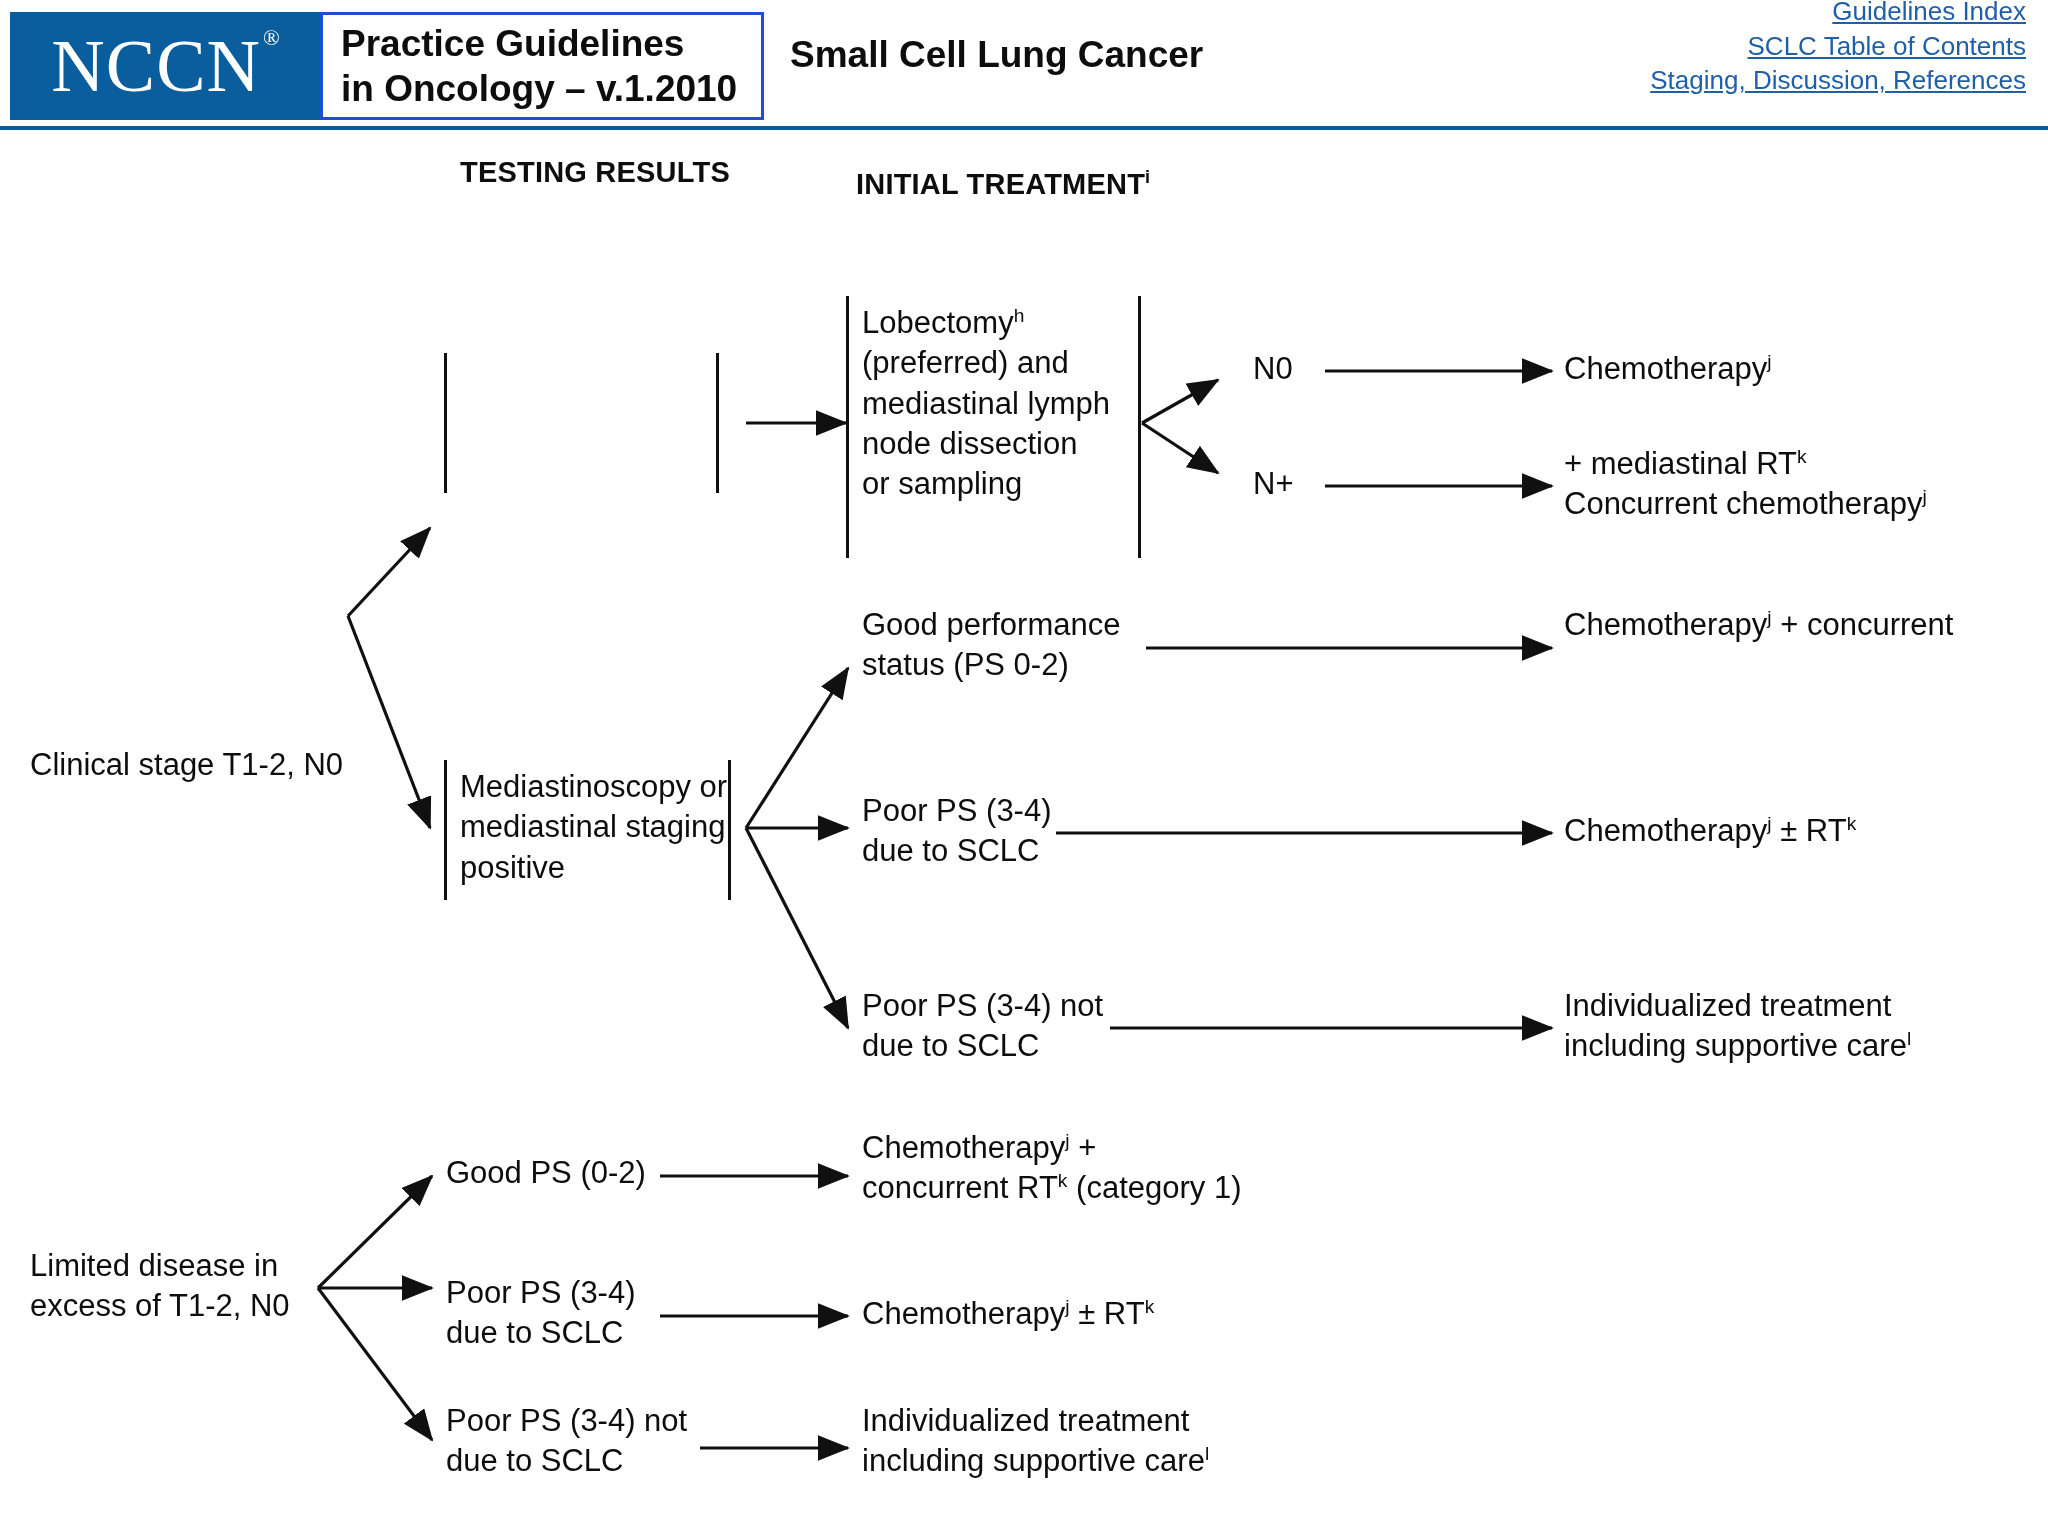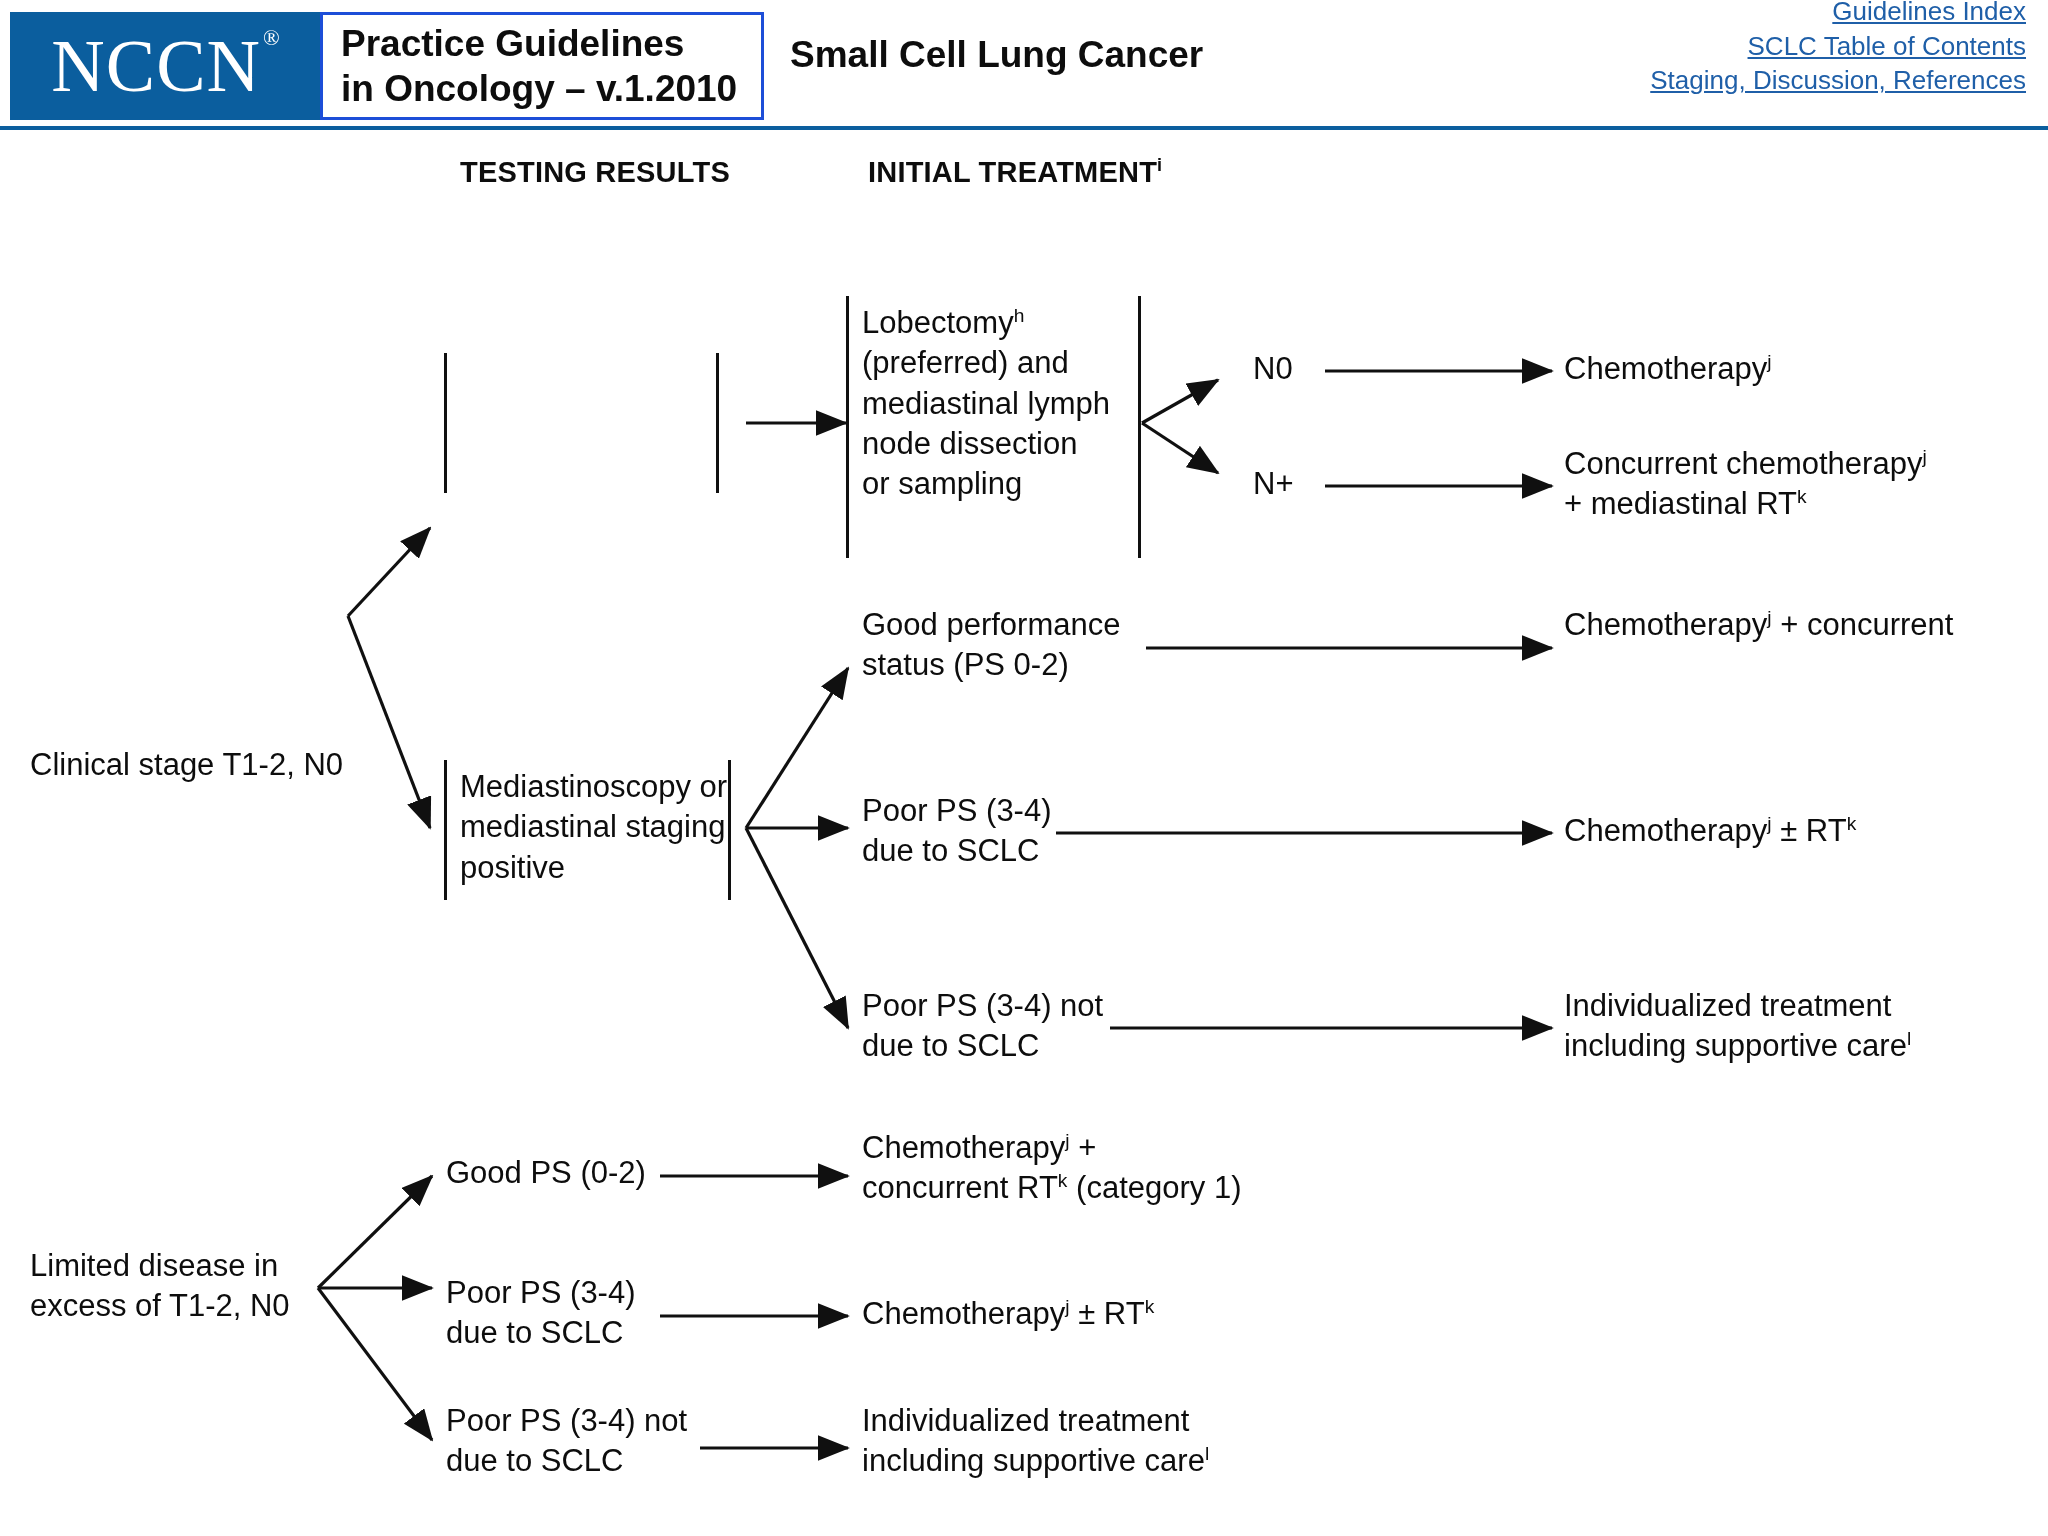--- a/index.html
+++ b/index.html
@@ -196,21 +196,21 @@
       <path d="M318,1160 L432,1160"></path>
       <path d="M318,1160 L432,1312"></path>
 
       <path d="M660,1048 L848,1048"></path>
       <path d="M660,1188 L848,1188"></path>
       <path d="M700,1320 L848,1320"></path>
     </g>
   </svg>
 
   <div class="col-head" style="left:460px; top:28px;">TESTING RESULTS</div>
-  <div class="col-head" style="left:856px; top:28px;margin-left:12px;"><span>INITIAL TREATMENT</span><sup>i</sup></div>
+  <div class="col-head" style="left:856px; top:40px;"><span>INITIAL TREATMENT</span><sup>i</sup></div>
 
   <div class="node" style="left:30px; top:617px;">
     <span class="ln">Clinical stage T1-2, N0</span>
   </div>
 
   <div class="node" style="left:30px; top:1118px;">
     <span class="ln">Limited disease in</span>
     <span class="ln">excess of T1-2, N0</span>
   </div>
 
@@ -236,22 +236,22 @@
   </div>
 
   <div class="node" style="left:1253px; top:221px;">N0</div>
   <div class="node" style="left:1253px; top:336px;">N+</div>
 
   <div class="node" style="left:1564px; top:221px;">
     <span class="ln"><span>Chemotherapy</span><sup>j</sup></span>
   </div>
 
   <div class="node" style="left:1564px; top:316px;">
+    <span class="ln"><span>+ mediastinal RT</span><sup>k</sup></span>
     <span class="ln"><span>Concurrent chemotherapy</span><sup>j</sup></span>
-    <span class="ln"><span>+ mediastinal RT</span><sup>k</sup></span>
   </div>
 
   <div class="node" style="left:862px; top:477px;">
     <span class="ln">Good performance</span>
     <span class="ln">status (PS 0-2)</span>
   </div>
 
   <div class="node" style="left:862px; top:663px;">
     <span class="ln">Poor PS (3-4)</span>
     <span class="ln">due to SCLC</span>

